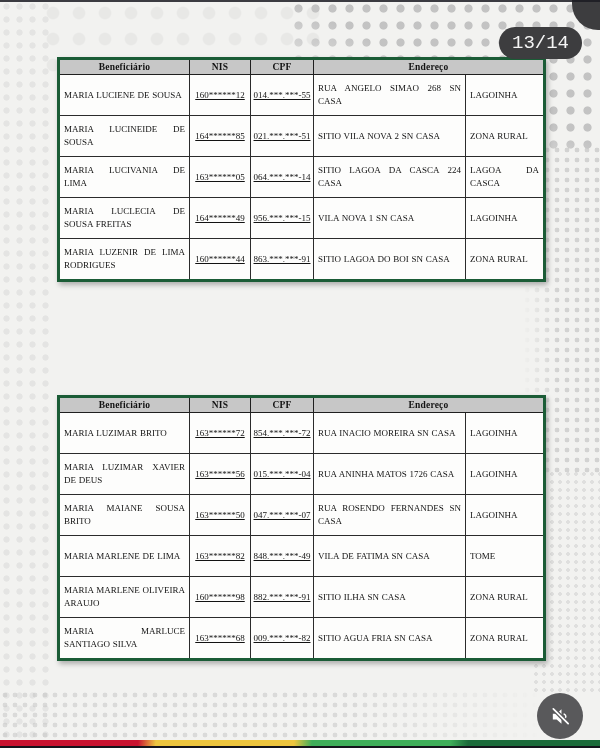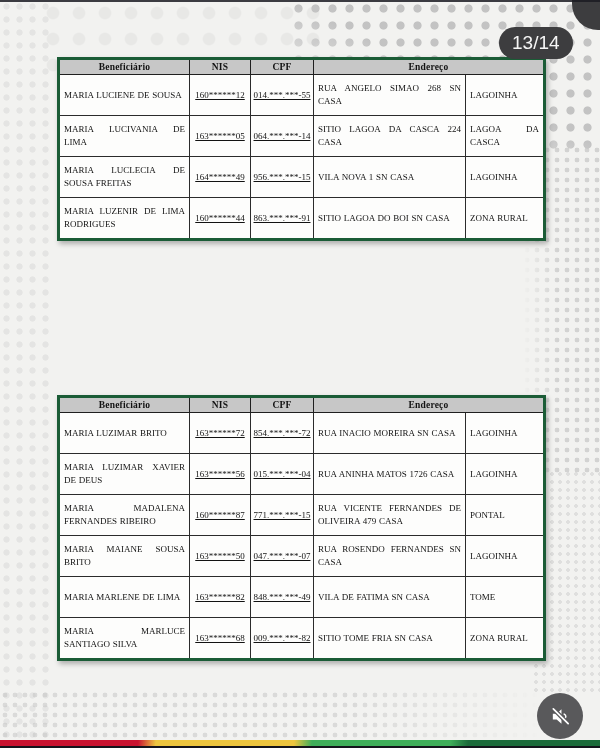--- a/index.html
+++ b/index.html
@@ -50,21 +50,21 @@
     border:1px solid #2b2b2b;height:36px;padding:2px 4px;vertical-align:middle;
     text-align:justify;line-height:1.4;word-spacing:.5px;
   }
   .doc-table td.num{text-align:center;white-space:nowrap;padding:1px 2px;text-decoration:underline;}
 
   .corner-wedge{position:absolute;right:0;top:0;width:28px;height:30px;
     background:var(--badge-bg,#3d3d3f);border-bottom-left-radius:26px;z-index:4;}
   .page-badge{
     position:absolute;left:499px;top:27px;height:32px;min-width:62px;box-sizing:border-box;
     background:var(--badge-bg,#3d3d3f);border-radius:18px;z-index:5;
-    color:#f5f5f5;font-family:Liberation Sans, sans-serif;font-size:19px;
+    color:#f5f5f5;font-family:Liberation Mono, monospace;font-size:19px;
     display:flex;align-items:center;justify-content:center;padding:0 13px;
   }
   .mute-button{
     position:absolute;left:537px;top:693px;width:46px;height:46px;border-radius:50%;
     background:var(--mute-bg,#59595b);display:flex;align-items:center;justify-content:center;
     z-index:5;border:none;cursor:pointer;
   }
 </style>
 </head>
 <body>
@@ -94,20 +94,27 @@
   </thead>
   <tbody>
     <tr>
       <td>MARIA LUCIENE DE SOUSA</td>
       <td class="num">160******12</td>
       <td class="num">014.***.***-55</td>
       <td>RUA ANGELO SIMAO 268 SN CASA</td>
       <td>LAGOINHA</td>
     </tr>
     <tr>
+      <td>MARIA LUCINEIDE DE SOUSA</td>
+      <td class="num">164******85</td>
+      <td class="num">021.***.***-51</td>
+      <td>SITIO VILA NOVA 2 SN CASA</td>
+      <td>ZONA RURAL</td>
+    </tr>
+    <tr>
       <td>MARIA LUCIVANIA DE LIMA</td>
       <td class="num">163******05</td>
       <td class="num">064.***.***-14</td>
       <td>SITIO LAGOA DA CASCA 224 CASA</td>
       <td>LAGOA DA CASCA</td>
     </tr>
     <tr>
       <td>MARIA LUCLECIA DE SOUSA FREITAS</td>
       <td class="num">164******49</td>
       <td class="num">956.***.***-15</td>
@@ -149,45 +156,45 @@
       <td>LAGOINHA</td>
     </tr>
     <tr>
       <td>MARIA LUZIMAR XAVIER DE DEUS</td>
       <td class="num">163******56</td>
       <td class="num">015.***.***-04</td>
       <td>RUA ANINHA MATOS 1726 CASA</td>
       <td>LAGOINHA</td>
     </tr>
     <tr>
-      <td>MARIA MADALENA FERNANDES RIBEIRO</td>
-      <td class="num">160******87</td>
-      <td class="num">771.***.***-15</td>
-      <td>RUA VICENTE FERNANDES DE OLIVEIRA 479 CASA</td>
-      <td>PONTAL</td>
-    </tr>
-    <tr>
       <td>MARIA MAIANE SOUSA BRITO</td>
       <td class="num">163******50</td>
       <td class="num">047.***.***-07</td>
       <td>RUA ROSENDO FERNANDES SN CASA</td>
       <td>LAGOINHA</td>
     </tr>
     <tr>
       <td>MARIA MARLENE DE LIMA</td>
       <td class="num">163******82</td>
       <td class="num">848.***.***-49</td>
       <td>VILA DE FATIMA SN CASA</td>
       <td>TOME</td>
     </tr>
     <tr>
+      <td>MARIA MARLENE OLIVEIRA ARAUJO</td>
+      <td class="num">160******98</td>
+      <td class="num">882.***.***-91</td>
+      <td>SITIO ILHA SN CASA</td>
+      <td>ZONA RURAL</td>
+    </tr>
+    <tr>
       <td>MARIA MARLUCE SANTIAGO SILVA</td>
       <td class="num">163******68</td>
       <td class="num">009.***.***-82</td>
-      <td>SITIO TOME FRIA SN CASA</td>
+      <td>SITIO AGUA FRIA SN CASA</td>
       <td>ZONA RURAL</td>
     </tr>
   </tbody>
 </table>
 
 <div class="corner-wedge"></div>
 <div class="page-badge">
   <span>13/14</span>
 </div>
 

